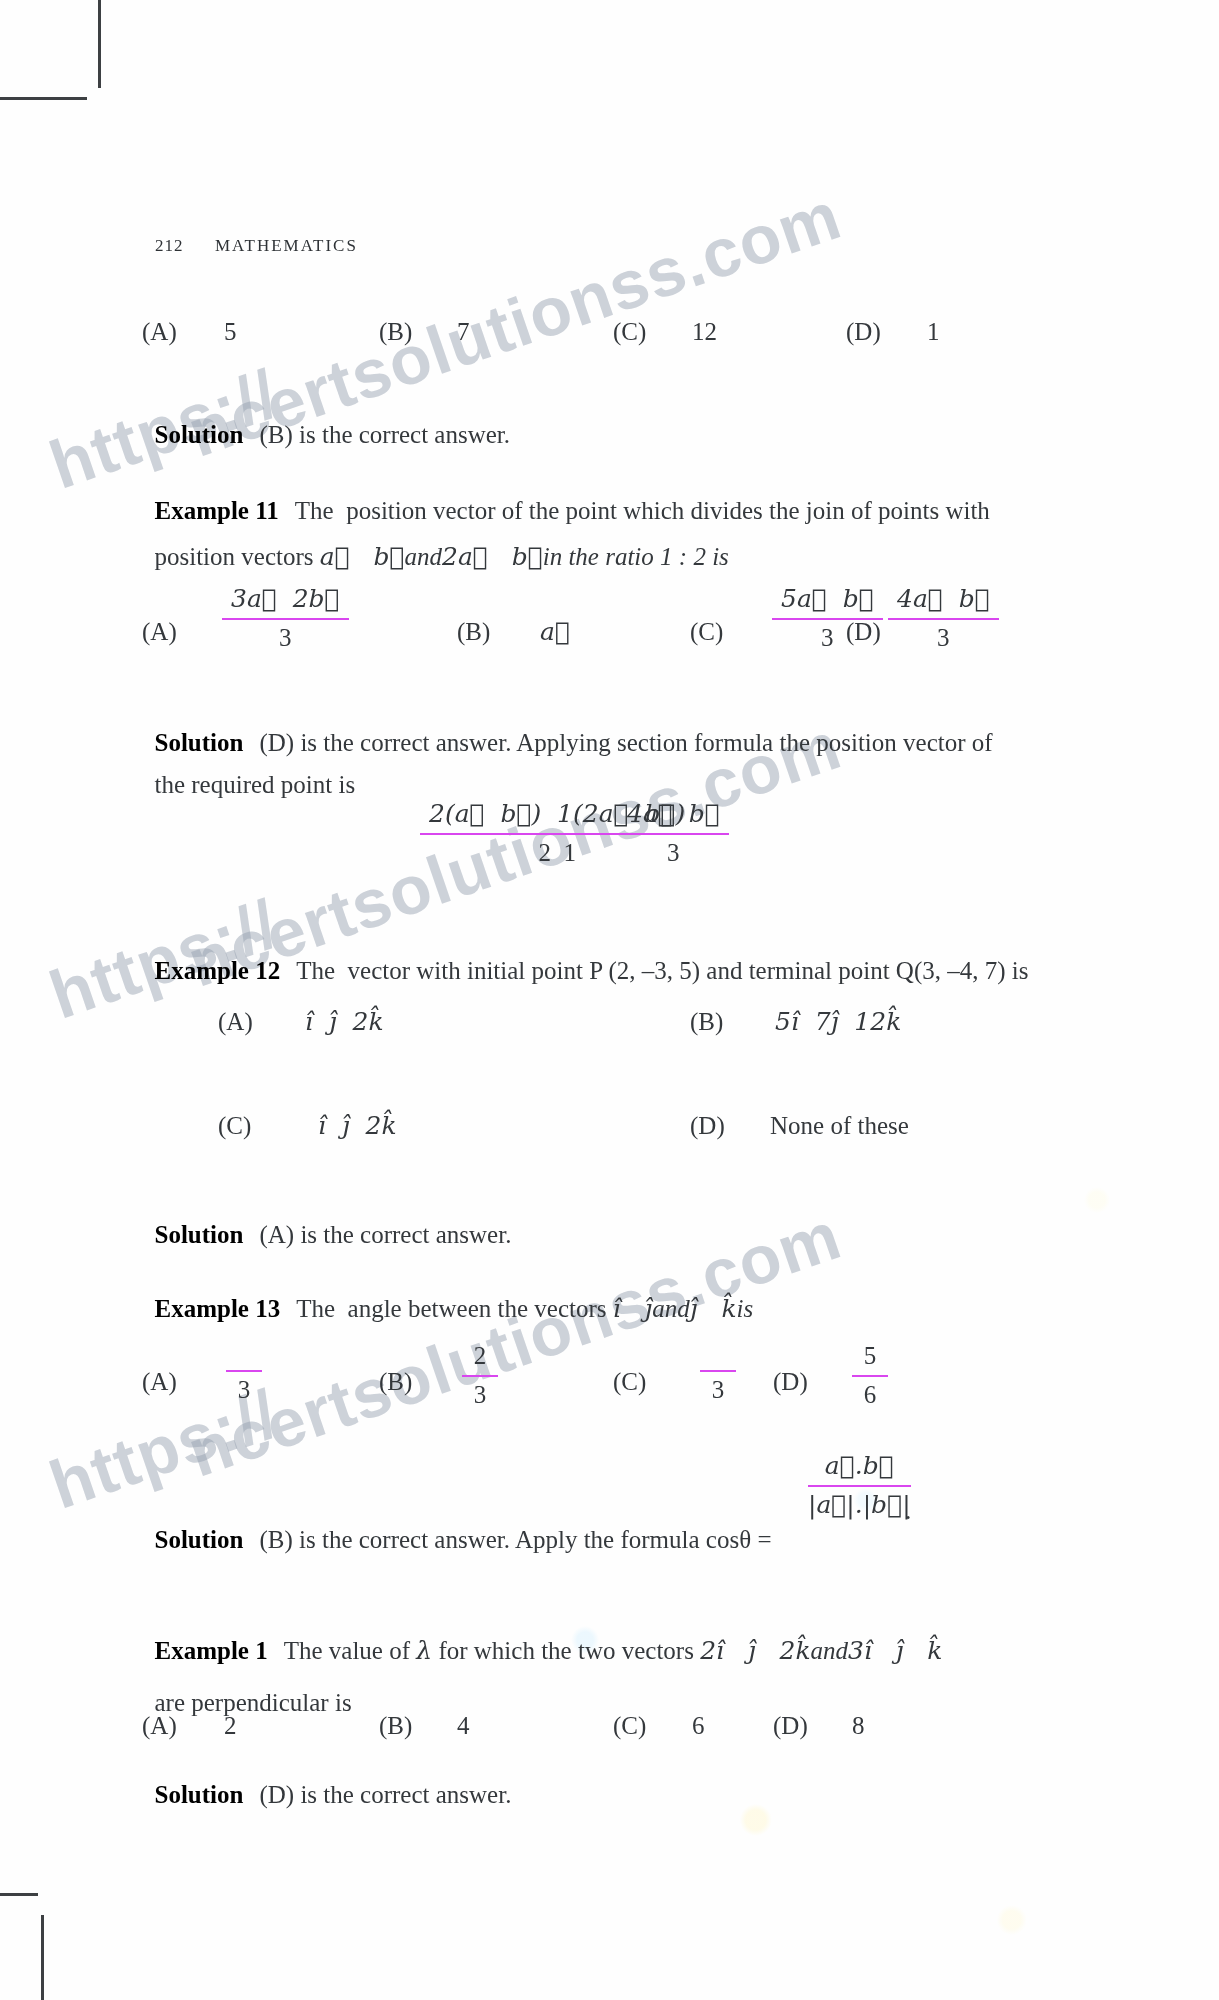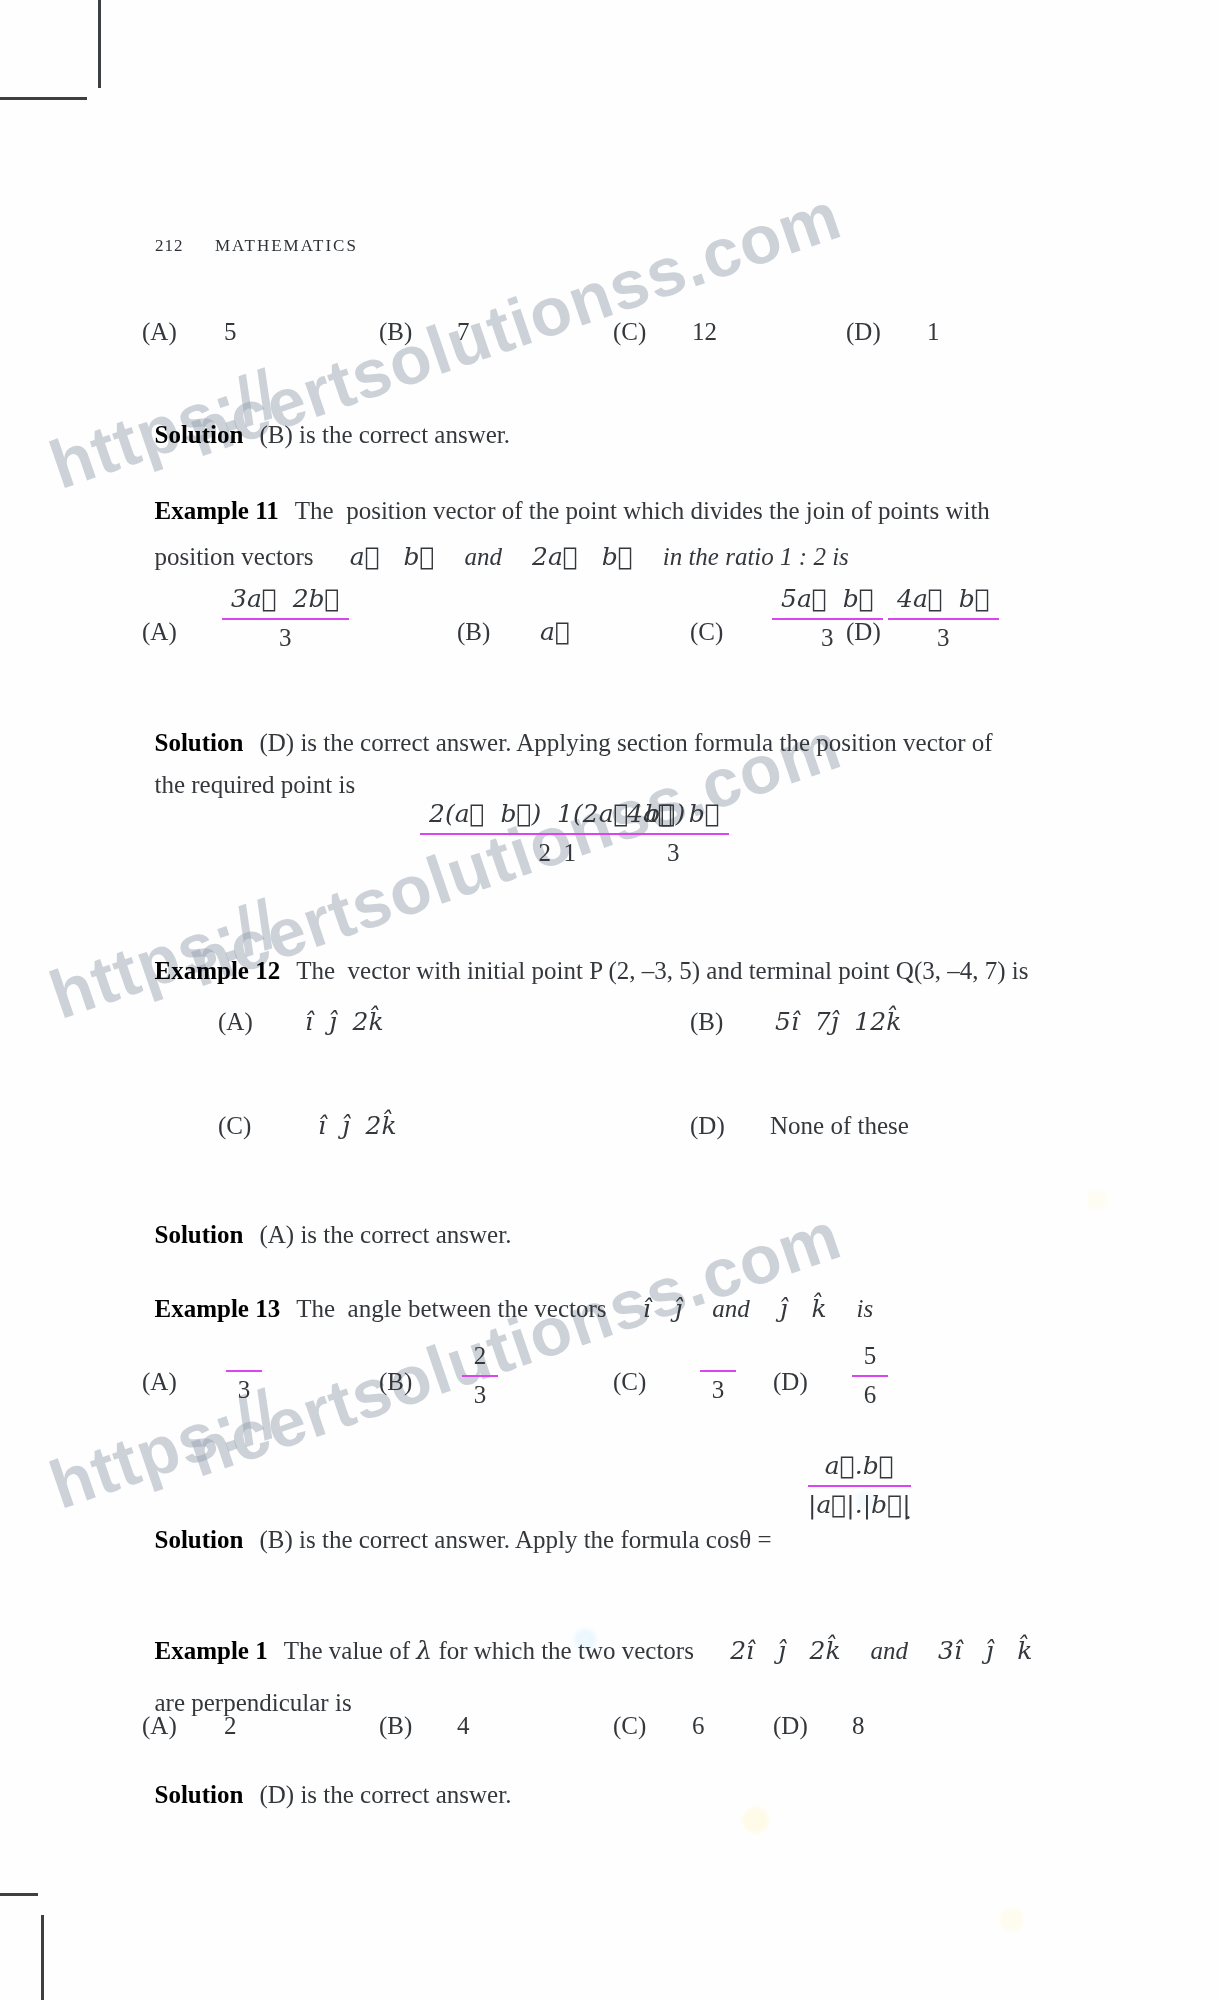--- a/index.html
+++ b/index.html
@@ -19,21 +19,21 @@
       radial-gradient(circle at 48% 82%, rgba(214,240,255,.45) 0 8px, rgba(214,240,255,0) 14px),
       radial-gradient(circle at 83% 96%, rgba(255,250,225,.5) 0 9px, rgba(255,250,225,0) 15px),
       radial-gradient(circle at 71% 75%, rgba(224,244,255,.4) 0 7px, rgba(224,244,255,0) 12px),
       radial-gradient(circle at 90% 60%, rgba(255,252,230,.4) 0 8px, rgba(255,252,230,0) 13px);
   }
   .abs{position:absolute;white-space:pre;}
   .body-text{font-size:25px;line-height:1.15;}
   .header-text{font-size:17px;letter-spacing:1px;color:#2e3236;}
   .kw{color:#000000;font-weight:bold;margin-right:16px;}
   .mi{font-style:italic;font-family:"DejaVu Serif",serif;}
-  .gap{margin-left:30px;font-style:italic;}
+  .gap{margin-left:0;font-style:italic;}
   .frac{position:absolute;text-align:center;font-size:25px;line-height:1.15;}
   .frac .num{display:block;border-bottom:2px solid #d946ef;padding:0 9px 4px;min-width:36px;min-height:30px;white-space:pre;}
   .frac .den{display:block;padding-top:4px;white-space:pre;}
   .crop{position:absolute;background:#3d4043;}
   .wm{
     position:absolute;
     font-family:"Liberation Sans","DejaVu Sans",sans-serif;
     font-weight:bold;font-size:68px;letter-spacing:1px;
     color:rgba(147,157,174,0.45);
     transform:rotate(-19deg);transform-origin:0 0;

